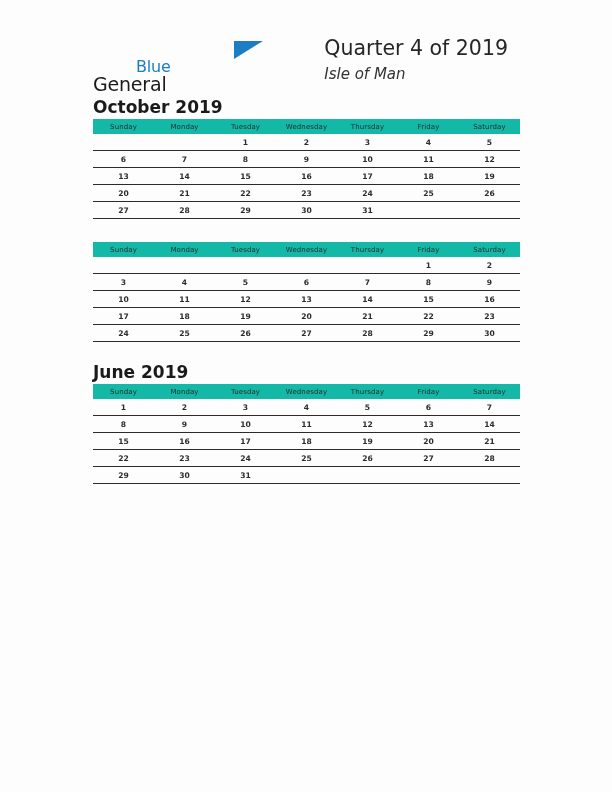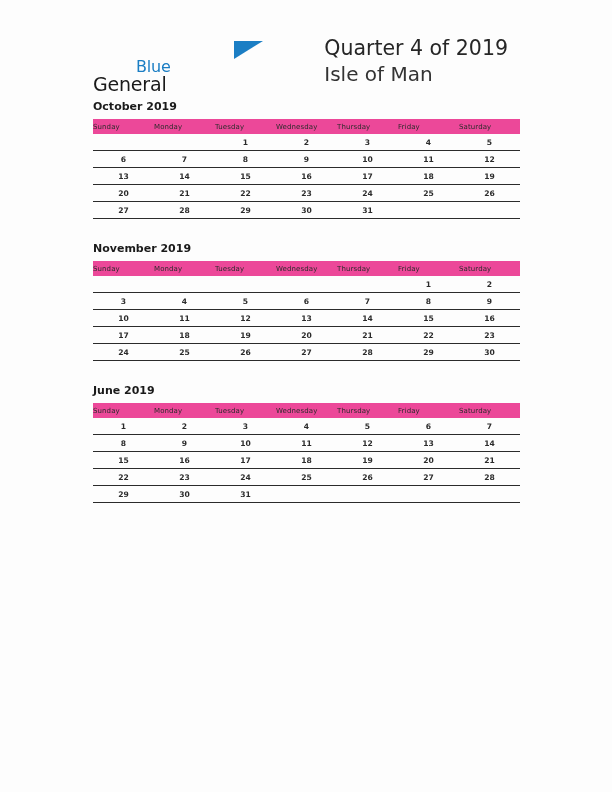--- a/index.html
+++ b/index.html
@@ -76,57 +76,58 @@
     text-align: left;
   }
   .quarter-title {
     font-size: 20.5px;
     font-weight: 400;
     color: #262626;
     line-height: 25px;
     white-space: nowrap;
   }
   .location-title {
-    font-size: 20px;
+    font-size: 15px;
     font-weight: 400;
     color: #333333;
     line-height: 20px;
     margin-top: 3px;
     white-space: nowrap;
+    font-style: italic;
   }
 
   
   .months {
     position: absolute;
     left: 93px;
     top: 100px;
     width: 427px;
   }
   .month-block {
     width: 427px;
     margin-bottom: 23px;
   }
   .month-name {
-    font-size: 11px;
+    font-size: 17px;
     font-weight: bold;
     color: #1a1a1a;
     padding-bottom: 5px;
     line-height: 14px;
   }
   table.cal {
     width: 427px;
     border-collapse: collapse;
     table-layout: fixed;
   }
   table.cal th {
-    background: #ec4899;
+    background: #14b8a6;
     font-size: 7px;
     font-weight: normal;
     color: #2b2b2b;
-    text-align: left;
+    text-align: center;
     height: 15px;
     padding: 0;
     border: none;
     letter-spacing: 0.1px;
   }
   table.cal td {
     font-size: 7.6px;
     font-weight: bold;
     color: #2b2b2b;
     text-align: center;
@@ -242,21 +243,20 @@
               <td class="">29</td>
               <td class="">30</td>
               <td class="">31</td>
               <td class="empty"></td>
               <td class="empty"></td>
             </tr>
           </tbody>
         </table>
       </div>
       <div class="month-block">
-        <div class="month-name">November 2019</div>
         <table class="cal">
           <thead>
             <tr>
               <th>Sunday</th>
               <th>Monday</th>
               <th>Tuesday</th>
               <th>Wednesday</th>
               <th>Thursday</th>
               <th>Friday</th>
               <th>Saturday</th>

